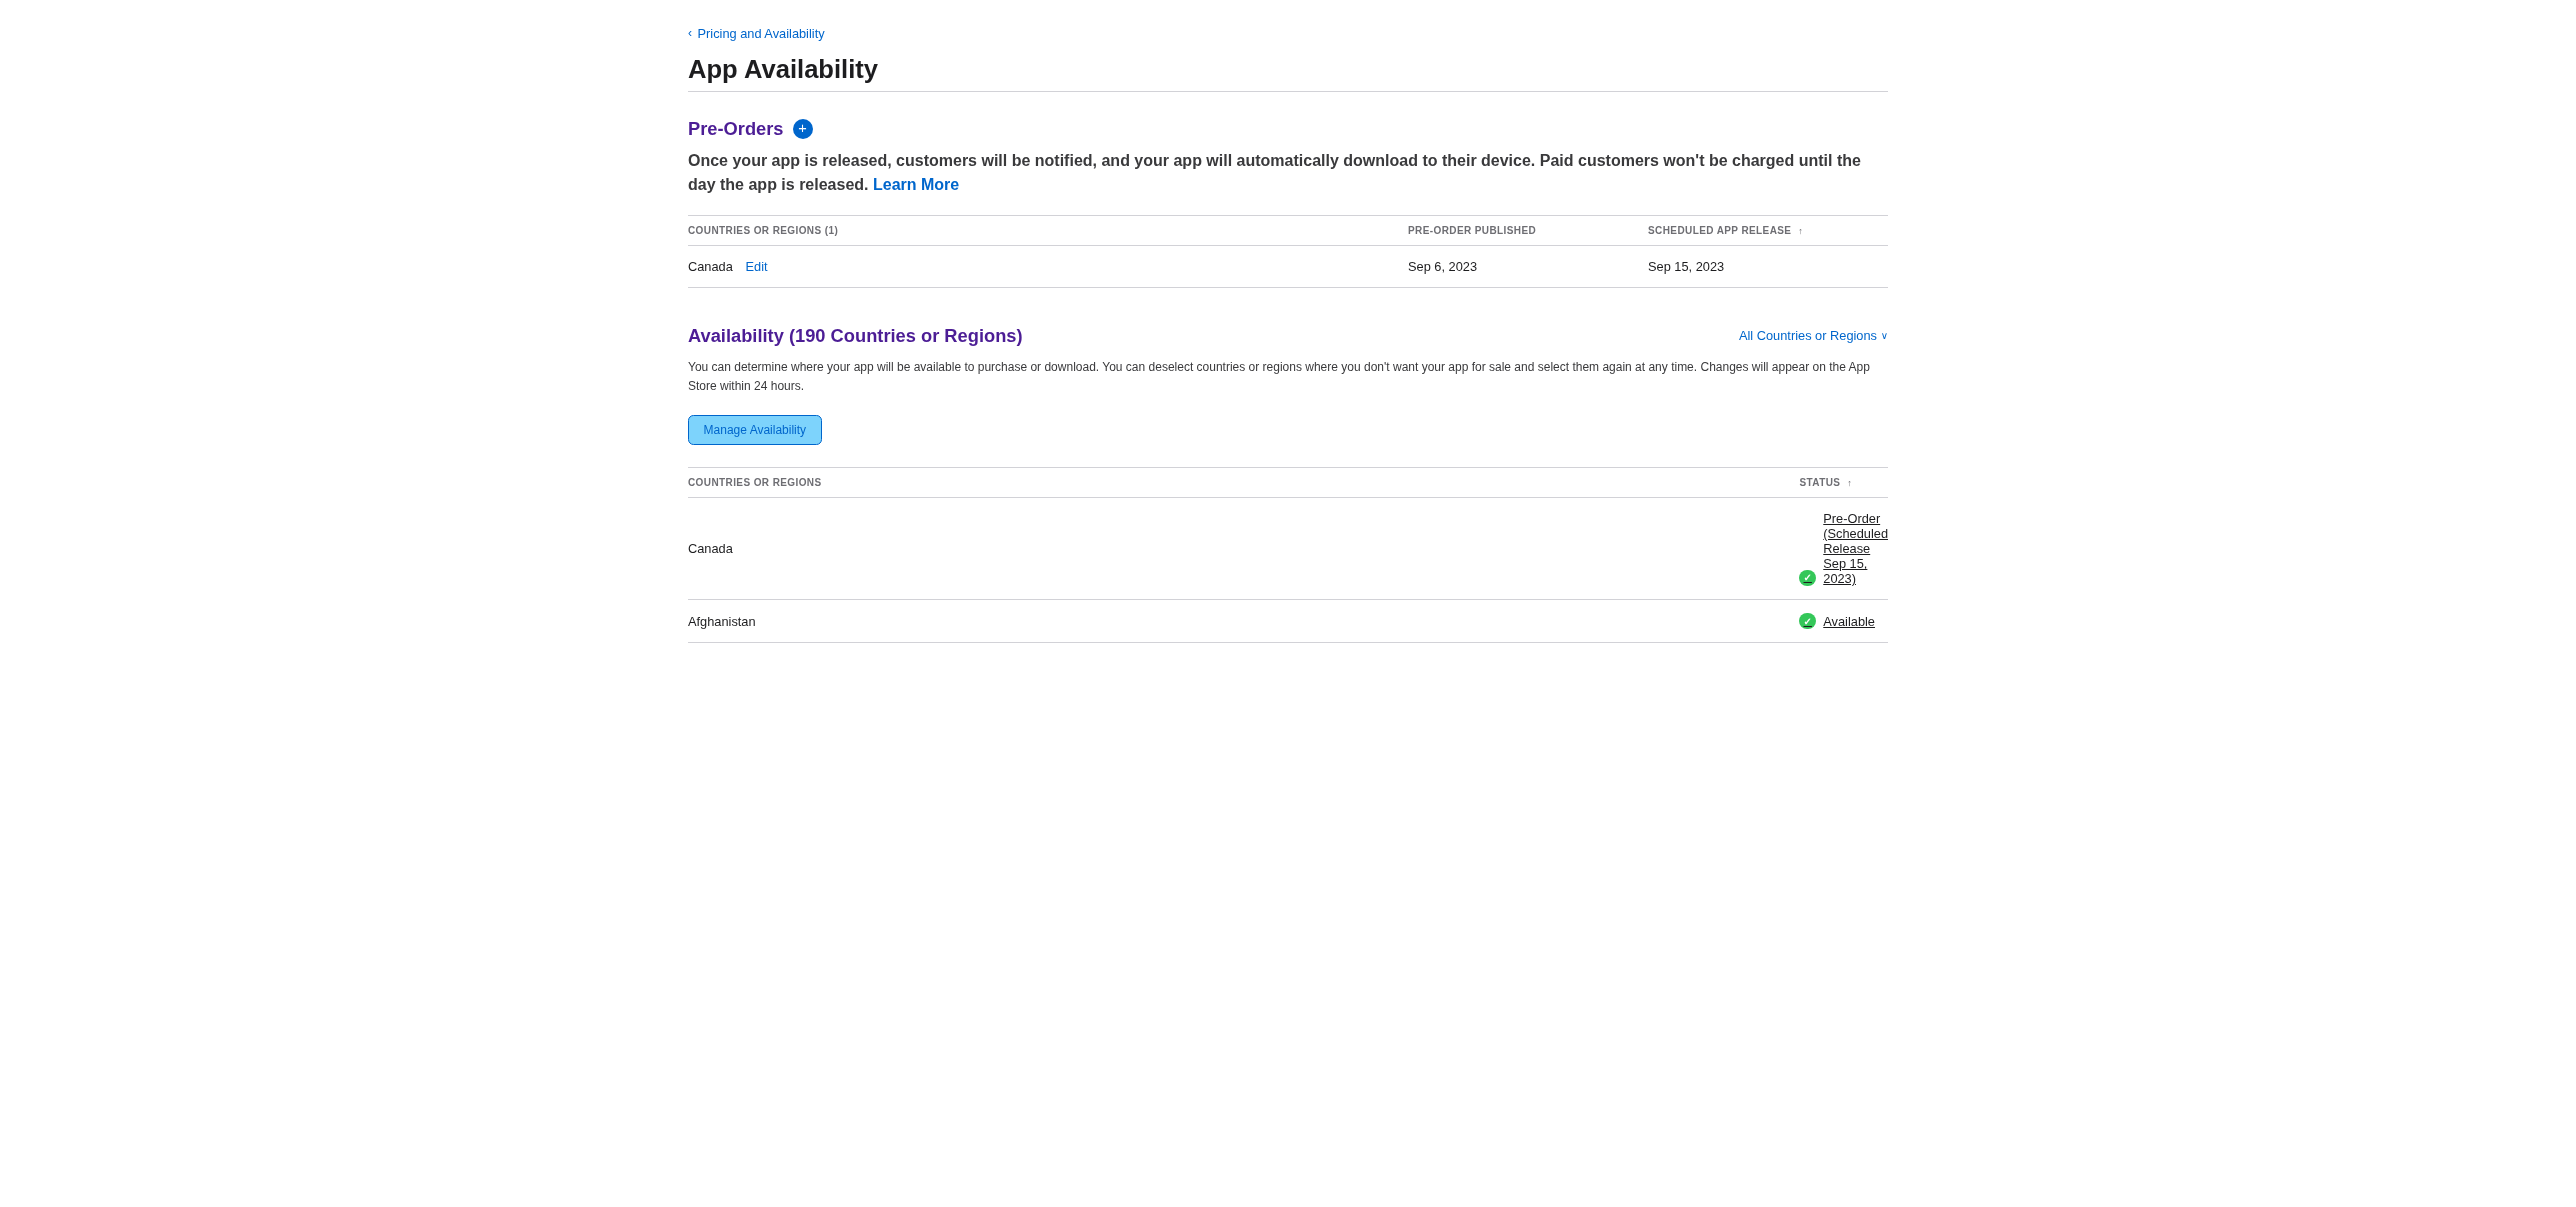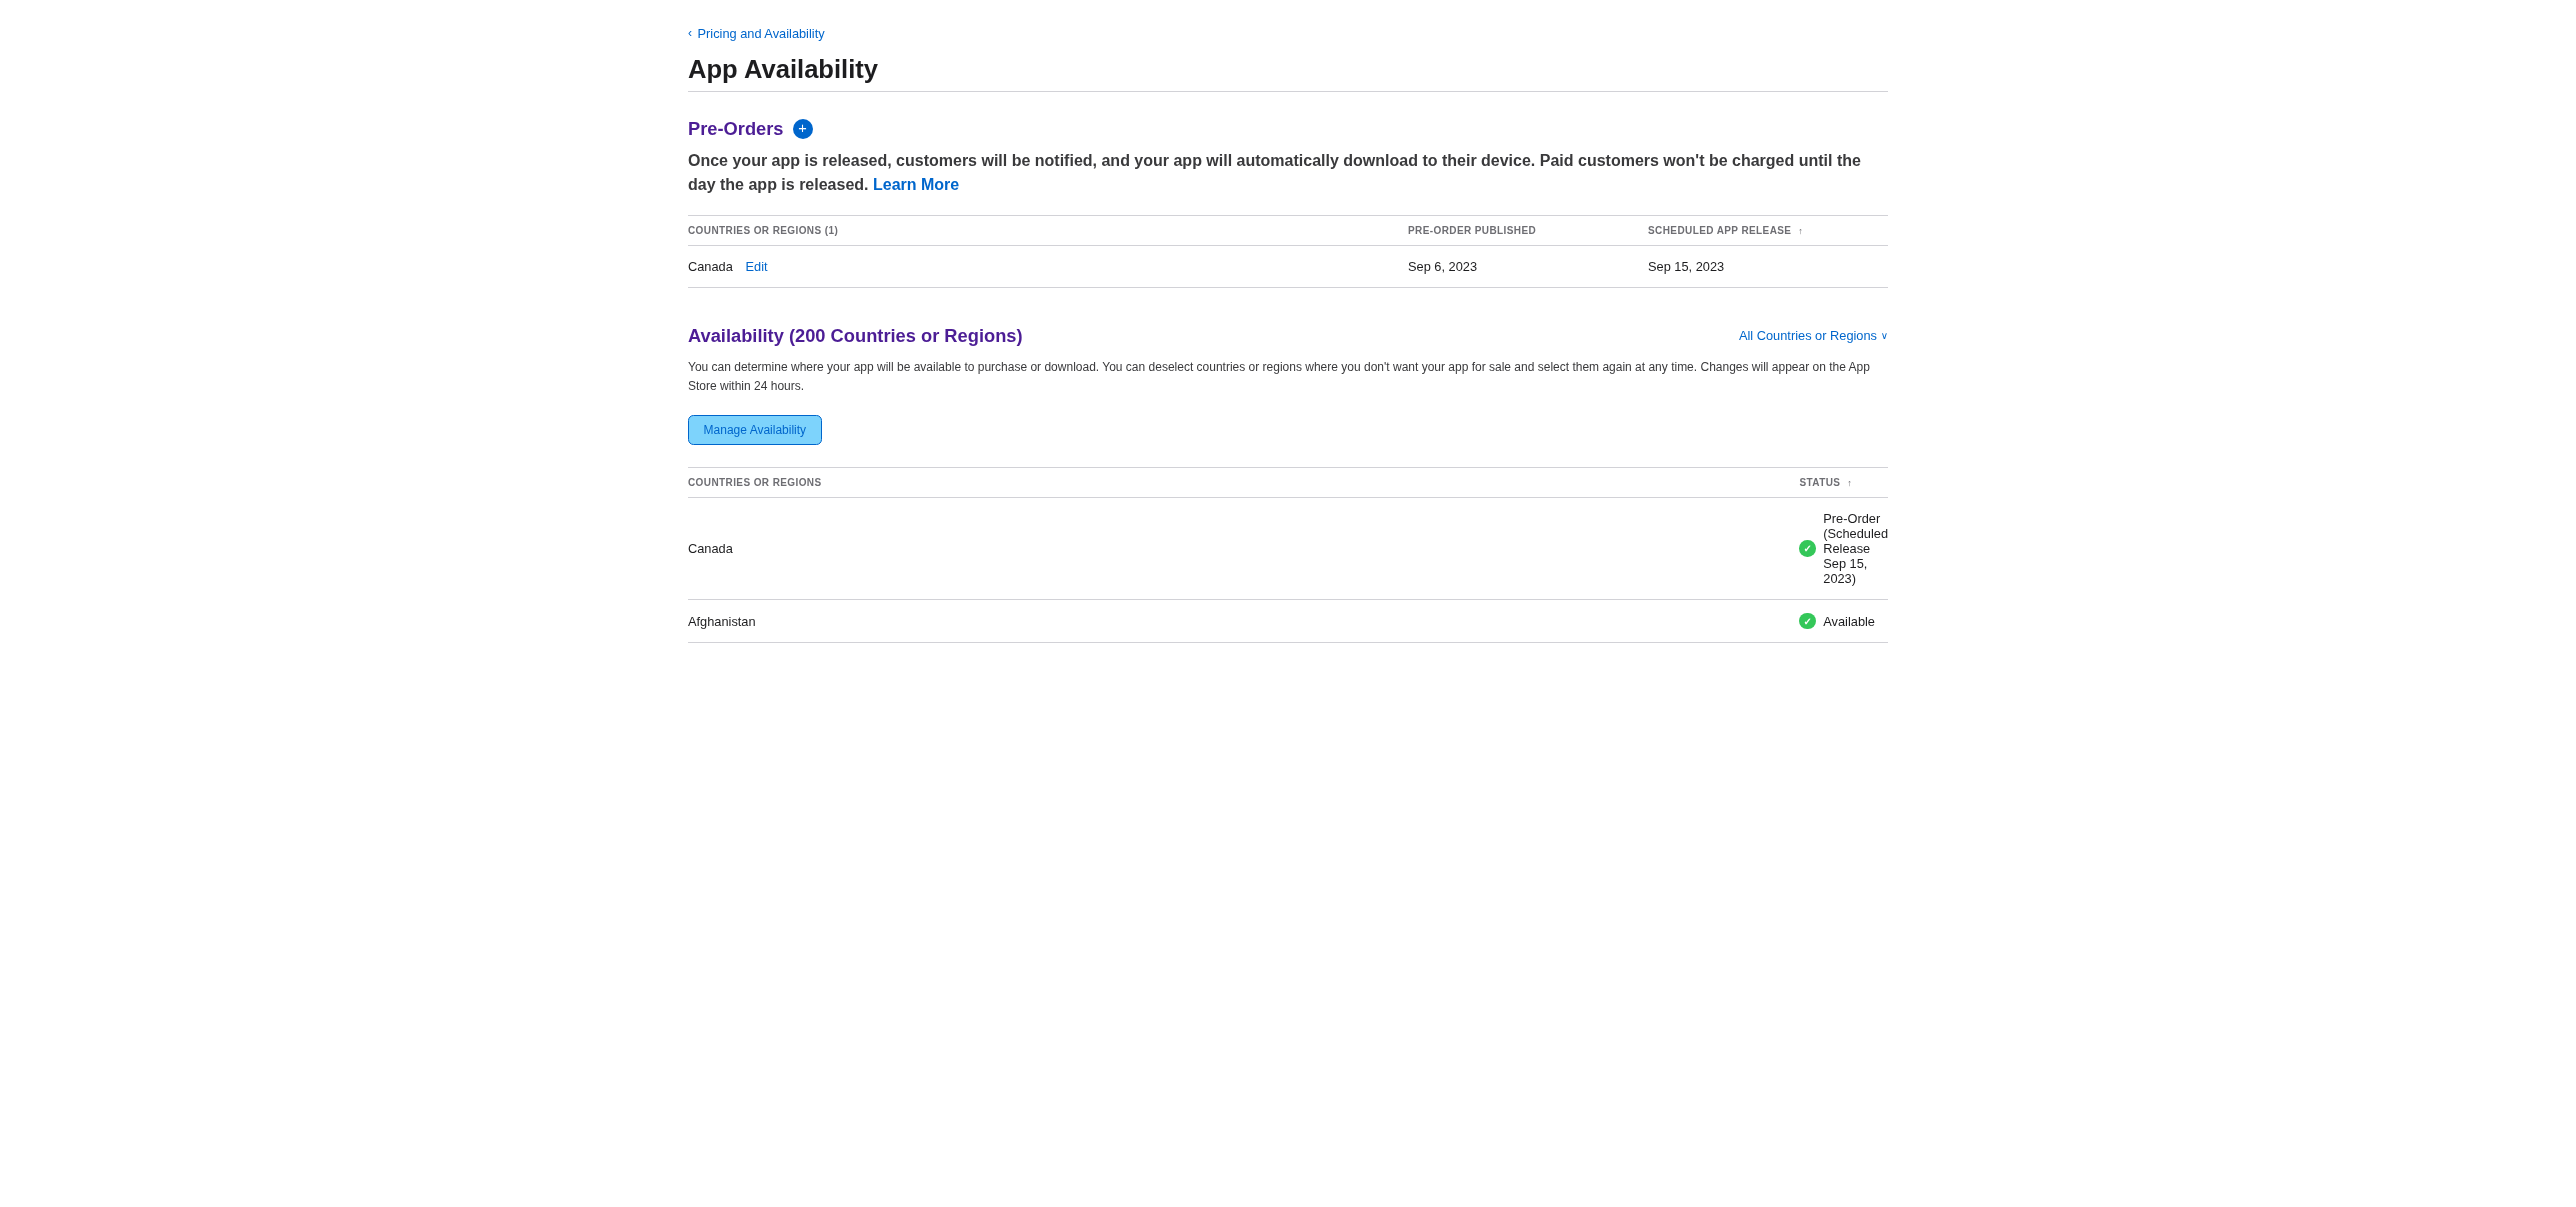--- a/index.html
+++ b/index.html
@@ -198,22 +198,23 @@
     .status-col {
       width: 348px;
     }
 
     .countries-col {
       width: 100%;
     }
 
     .status-cell {
       display: flex;
-      align-items: center;
+      align-items: flex-end;
       gap: 7.3px;
+      text-decoration: underline;
     }
 
     .status-icon {
       width: 16.5px;
       height: 16.5px;
       border-radius: 50%;
       background: #34c759;
       display: flex;
       align-items: center;
       justify-content: center;
@@ -283,21 +284,21 @@
           </td>
           <td>Sep 6, 2023</td>
           <td>Sep 15, 2023</td>
         </tr>
       </tbody>
     </table>
   </section>
 
   <section class="section">
     <div class="availability-section-header-row">
-      <h2 class="section-title">Availability (200 Countries or Regions)</h2>
+      <h2 class="section-title">Availability (190 Countries or Regions)</h2>
       <a class="all-countries-link">
         <span>All Countries or Regions</span>
         <span class="chevron-down">∨</span>
       </a>
     </div>
 
     <p class="availability-description">You can determine where your app will be available to purchase or download. You can deselect countries or regions where you don't want your app for sale and select them again at any time. Changes will appear on the App Store within 24 hours.</p>
 
     <button class="manage-button">Manage Availability</button>
 

